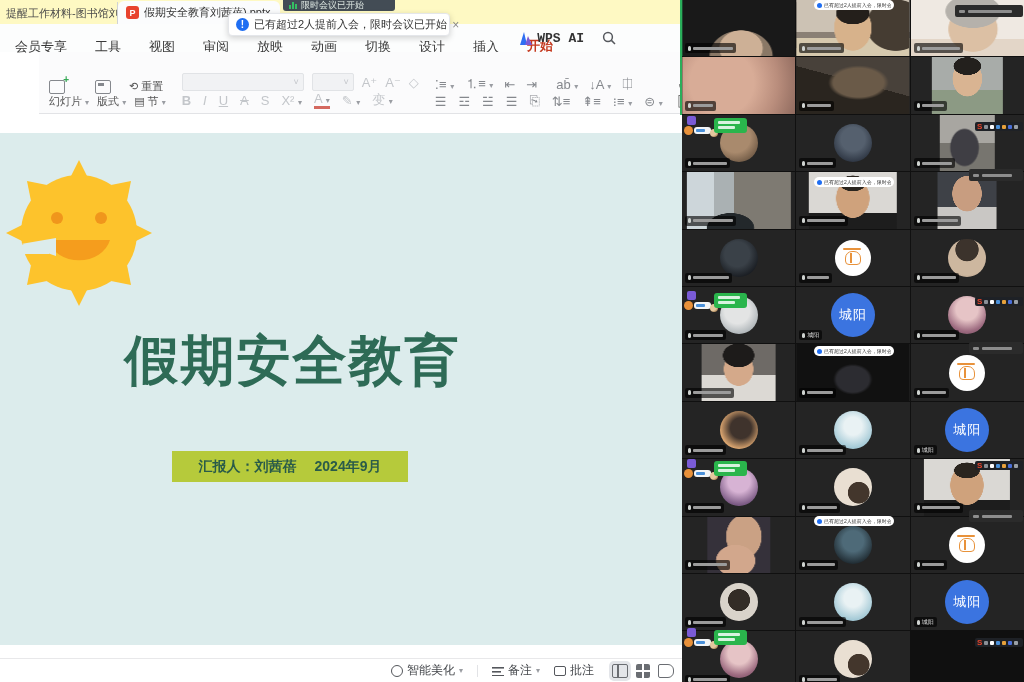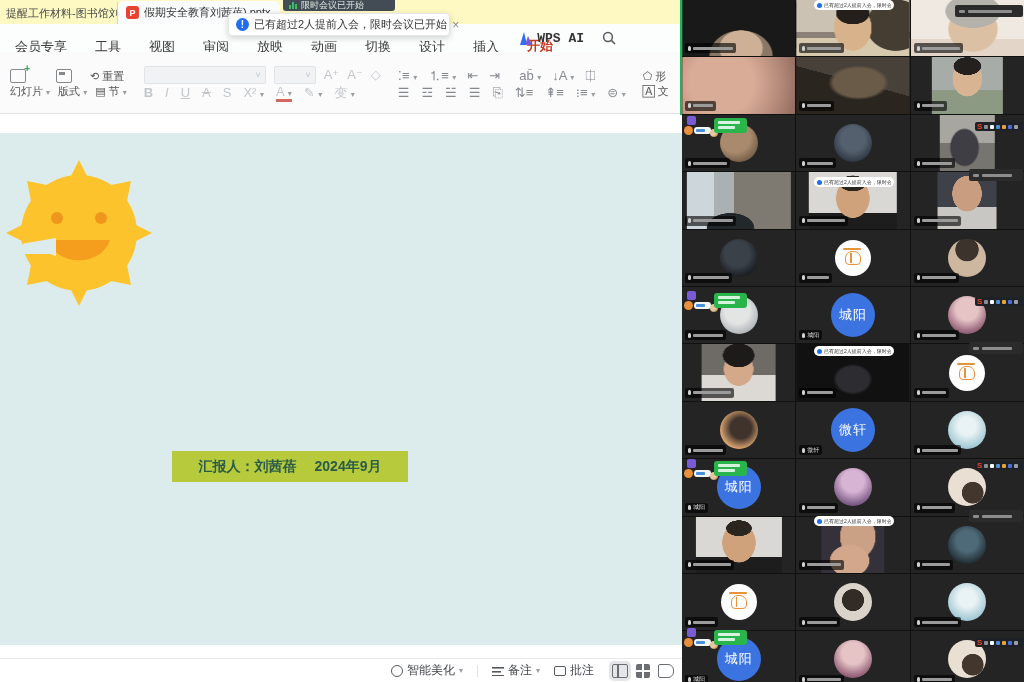--- a/index.html
+++ b/index.html
@@ -37,22 +37,22 @@
   
   .menubar { height:28px; background:#fcfdfd; display:flex; align-items:center; padding:0 14px; gap:26px; position:relative; }
   .mi { font-size:13px; color:#3a3a3a; padding:21px 1px 4px; white-space:nowrap; }
   .mi.active { color:#c4391f; font-weight:bold; border-bottom:1px solid #0f172a; }
   .menu-right { position:absolute; right:66px; display:flex; align-items:flex-start; gap:8px;font-family:Liberation Mono, monospace; }
   .wpsai { display:flex; align-items:center; gap:4px; font-size:13px; color:#333; font-weight:bold; }
   .ailogo { width:14px; height:13px; }
   .searchicon { margin-left:10px; }
 
   
-  .toolbar { height:62px; background:#fbfbfc; border-bottom:1px solid #e2e3e6; display:flex; align-items:center;
-    padding:4px 0 2px 4px; color:#7d8085; position:relative; overflow:hidden; }
+  .toolbar { height:62px; background:#fbfbfc; border-bottom:1px solid #e2e3e6; display:flex; align-items:flex-end;
+    padding:4px 0 2px 4px; color:#7d8085; position:relative; overflow:hidden;margin-left:39px; }
   .tgroup { display:flex; flex-direction:column; justify-content:space-between; padding:2px 6px; }
   .trow { display:flex; align-items:center; gap:8px; }
   .vsep { width:1px; background:#e4e5e8; margin:3px 2px; }
   .tbtn { font-size:13px; color:#85888d; white-space:nowrap; }
   .tbtn.sm { font-size:11px; color:#555; }
   .tbtn.dis { color:#c3c6ca; }
   .car { font-size:8px; color:#9a9da2; }
   .combo { height:18px; background:#f1f2f4; border:1px solid #e1e3e6; border-radius:2px;
     display:flex; align-items:center; justify-content:flex-end; padding:0 4px; color:#c2c5c9; font-size:9px; }
   .box-ic { width:16px; height:14px; border:1.5px solid #85888d; border-radius:2px; position:relative; }
@@ -301,20 +301,21 @@
             <polygon points="23,127 43,123 27,107"></polygon>
             <polygon points="127,127 123,107 107,123"></polygon>
           </g>
           <circle cx="75" cy="75" r="58" fill="#fdc32c"></circle>
           <circle cx="53" cy="60" r="6" fill="#f0961c"></circle>
           <circle cx="97" cy="60" r="6" fill="#f0961c"></circle>
           <path d="M44,82 a32,27 0 0 0 62,0 z" fill="#f59d1d"></path>
           <polygon points="17,86 52,80 52,98" fill="#dcecec"></polygon>
           <rect x="17" y="87" width="28" height="9" fill="#dcecec"></rect>
         </svg>
+        <div class="s-title">假期安全教育</div>
         <div class="s-bar">
           <span>汇报人：刘茜蓓</span>
           <span>2024年9月</span>
         </div>
       </div>
     </div>
 
     <div class="statusbar">
       <span class="sb-item">
         <span class="mini-ic"></span>
@@ -493,27 +494,20 @@
           </div>
         </div>
         <div class="tile">
           <div class="av a-warm"></div>
           <div class="lbl">
             <span class="mic"></span>
             <span class="smg" style="width:30px"></span>
           </div>
         </div>
         <div class="tile">
-          <div class="av named">微轩</div>
-          <div class="lbl">
-            <span class="mic"></span>
-            <span class="nm">微轩</span>
-          </div>
-        </div>
-        <div class="tile">
           <div class="av a-skyblue"></div>
           <div class="lbl">
             <span class="mic"></span>
             <span class="smg" style="width:36px"></span>
           </div>
         </div>
         <div class="tile">
           <div class="av named">城阳</div>
           <div class="lbl">
             <span class="mic"></span>

